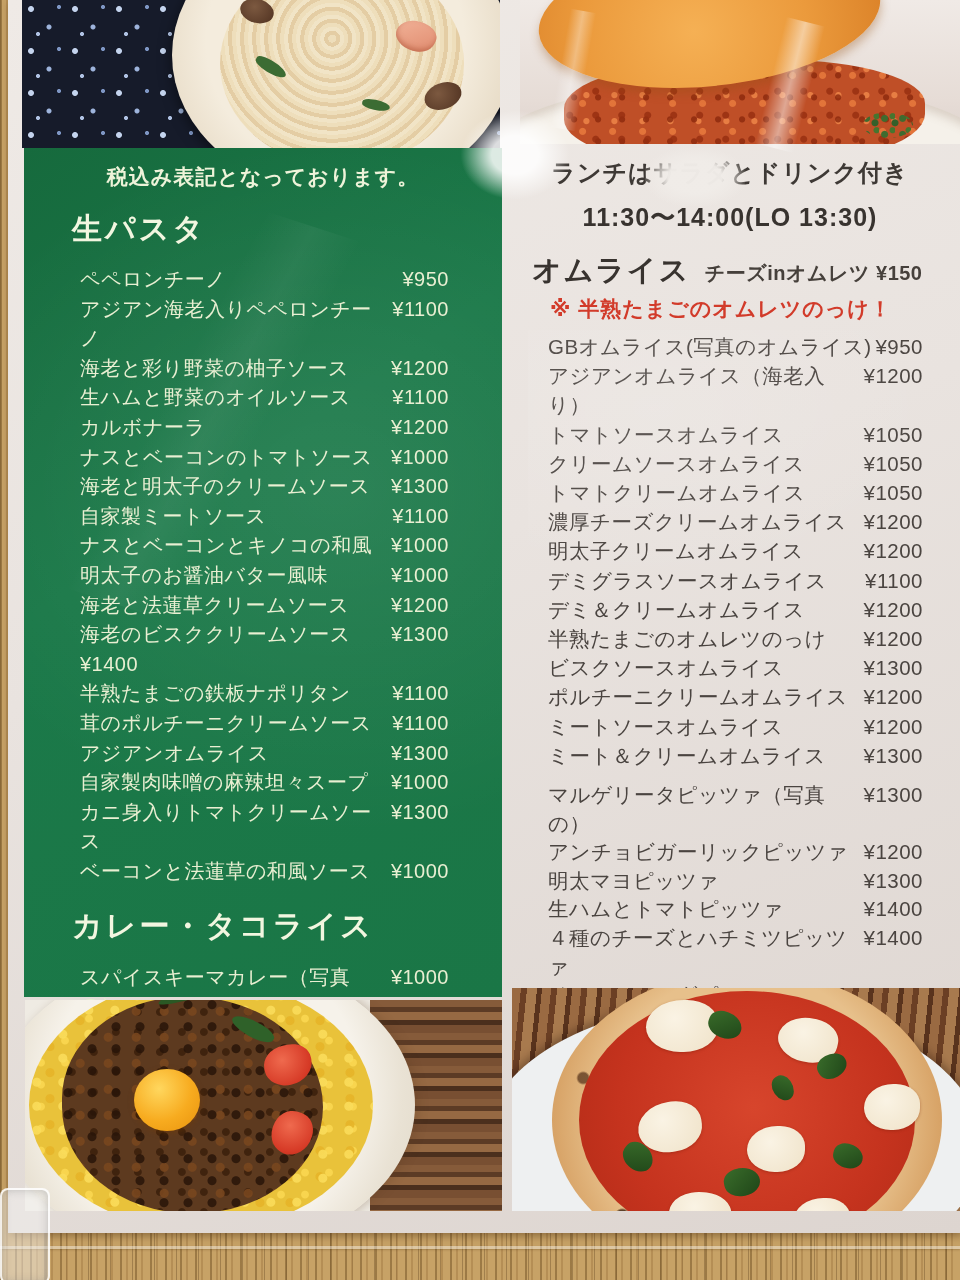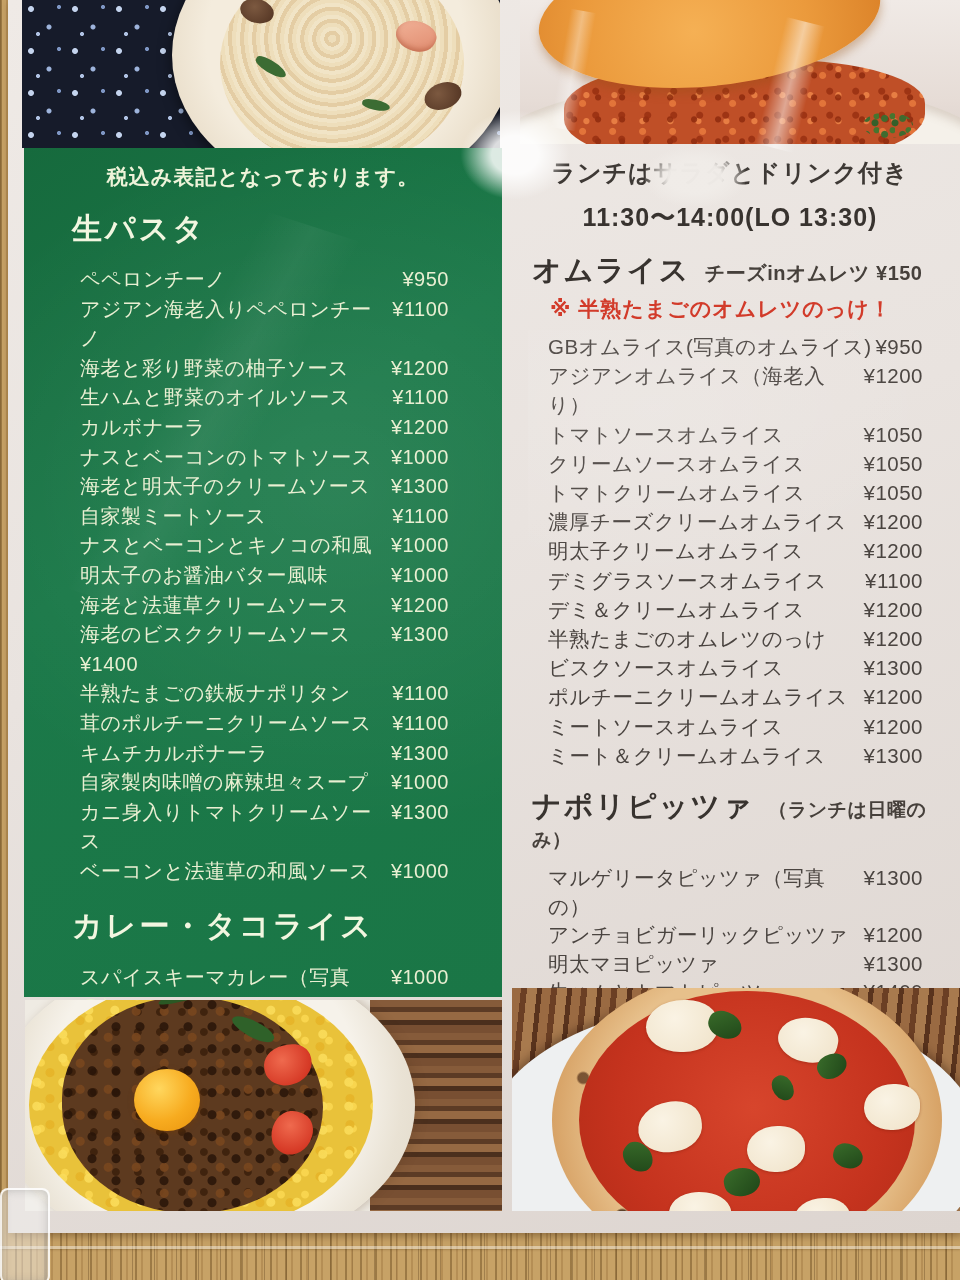--- a/index.html
+++ b/index.html
@@ -380,21 +380,21 @@
           <span class="item-name">半熟たまごの鉄板ナポリタン</span>
           <span class="item-price">¥1100</span>
         </div>
 
         <div class="menu-row">
           <span class="item-name">茸のポルチーニクリームソース</span>
           <span class="item-price">¥1100</span>
         </div>
 
         <div class="menu-row">
-          <span class="item-name">キムチカルボナーラ</span>
+          <span class="item-name">アジアンオムライス</span>
           <span class="item-price">¥1300</span>
         </div>
 
         <div class="menu-row">
           <span class="item-name">自家製肉味噌の麻辣坦々スープ</span>
           <span class="item-price">¥1000</span>
         </div>
 
         <div class="menu-row">
           <span class="item-name">カニ身入りトマトクリームソース</span>
@@ -503,24 +503,20 @@
           <span class="item-name">ミートソースオムライス</span>
           <span class="item-price">¥1200</span>
         </div>
 
         <div class="menu-row">
           <span class="item-name">ミート＆クリームオムライス</span>
           <span class="item-price">¥1300</span>
         </div>
       </div>
 
-    <div class="section-head pizza-head">
-      <span class="section-title">ナポリピッツァ</span>
-      <span class="section-sub pizza-sub">（ランチは日曜のみ）</span>
-    </div>
 
     <div class="right-list pizza-list">
 
         <div class="menu-row">
           <span class="item-name">マルゲリータピッツァ（写真の）</span>
           <span class="item-price">¥1300</span>
         </div>
 
         <div class="menu-row">
           <span class="item-name">アンチョビガーリックピッツァ</span>

